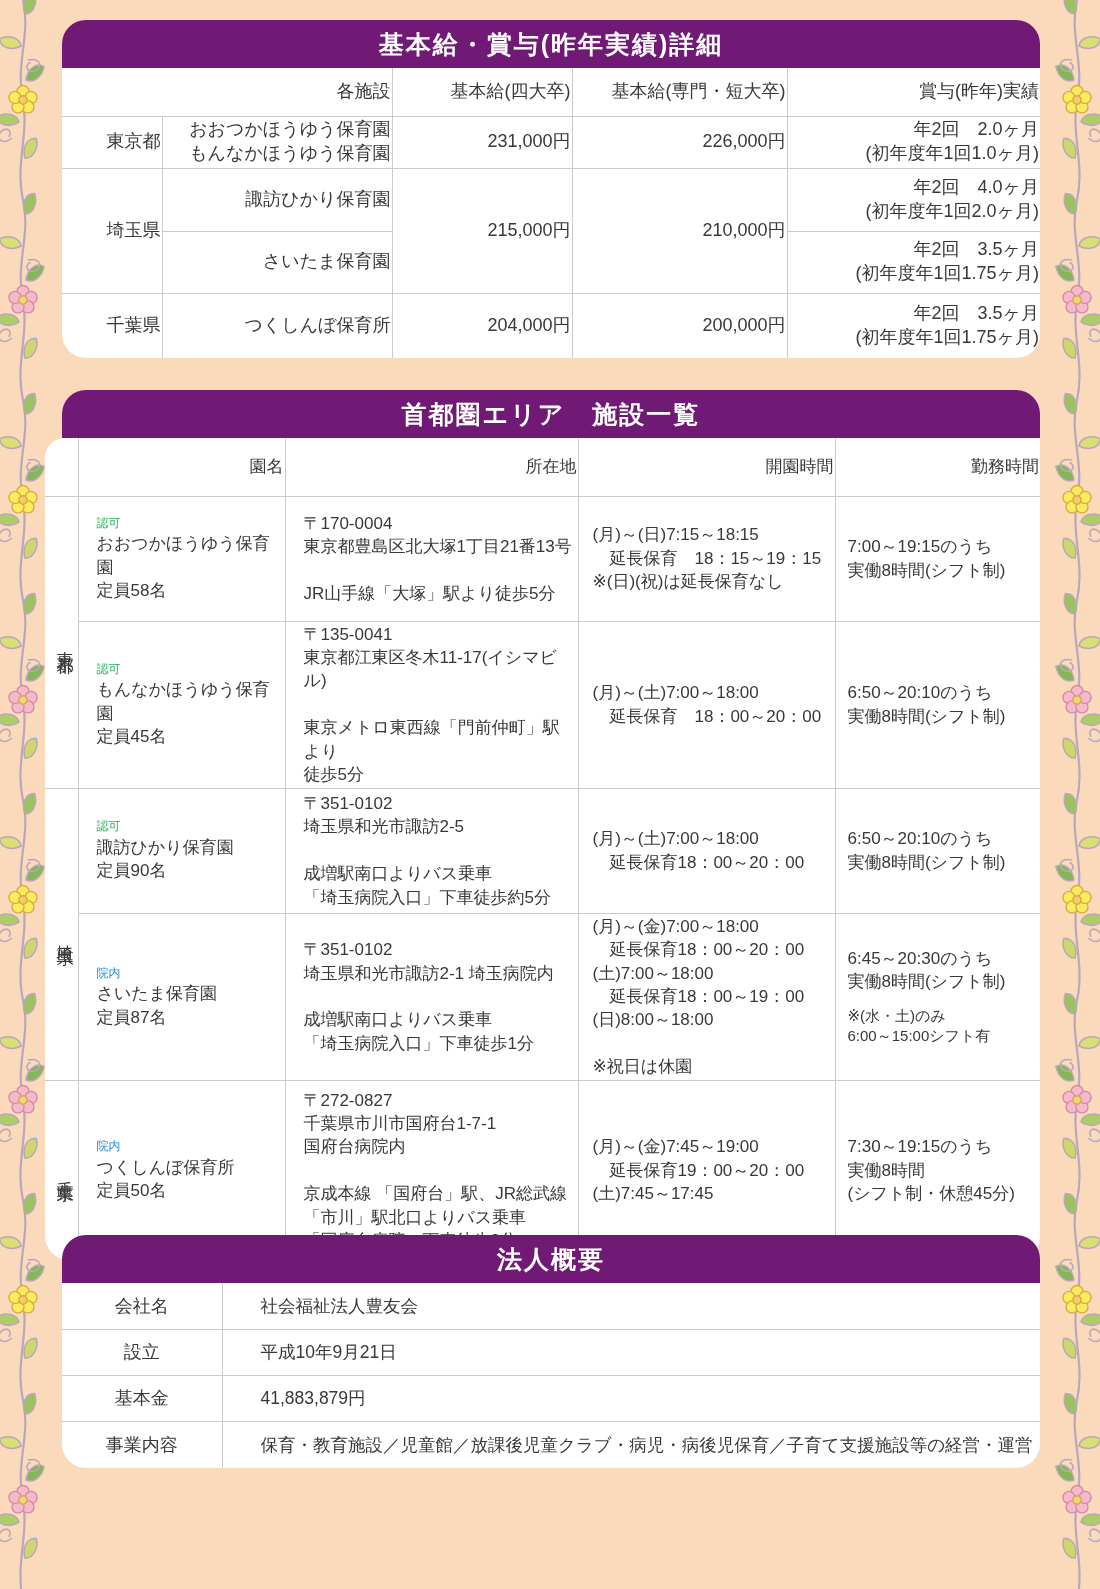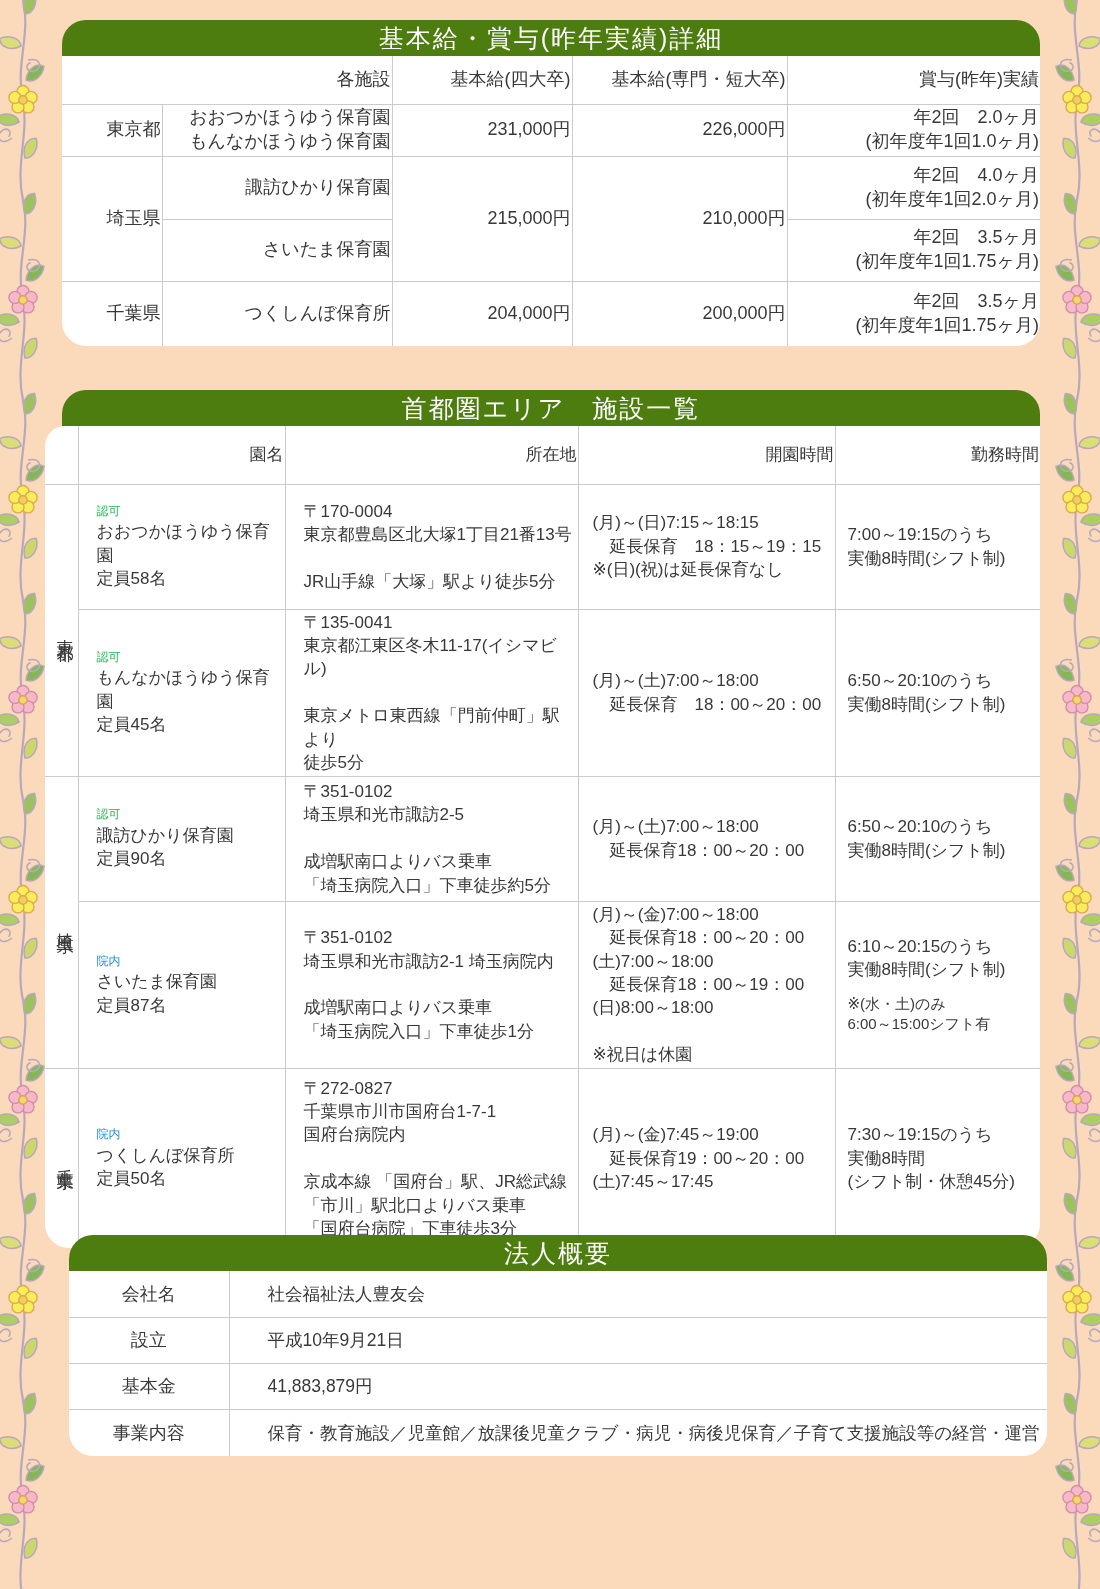--- a/index.html
+++ b/index.html
@@ -8,30 +8,30 @@
     background:#FBD9BB;
     font-family:"Liberation Sans","DejaVu Sans",sans-serif;
     color:#383838;
     overflow:hidden;
   }
   .vine{position:absolute;top:0;}
   .vine-left{left:0;}
   .vine-right{right:0;}
   .card{position:absolute;}
   .card-title{
-    height:36px;background:#4d7c0f;border-radius:24px 24px 0 0;
-    color:#ffffff;font-size:25px;font-weight:400;letter-spacing:2px;
+    height:48px;background:#701a75;border-radius:24px 24px 0 0;
+    color:#ffffff;font-size:25px;font-weight:700;letter-spacing:2px;
     display:flex;align-items:center;justify-content:center;
   }
   .card-body{background:#ffffff;overflow:hidden;border-radius:0 0 24px 24px;}
   .card1{left:62px;top:20px;width:978px;}
   .card2{left:45px;top:390px;width:995px;}
   .card2 .card-title{margin-left:17px;width:978px;box-sizing:border-box;}
   .card2 .card-body{border-radius:20px 0 24px 24px;}
-  .card3{left:69px;top:1235px;width:978px;}
+  .card3{left:62px;top:1235px;width:978px;}
 
   table.tbl{border-collapse:collapse;border-style:hidden;table-layout:fixed;width:100%;}
   .tbl td,.tbl th{border:1px solid #CBCBCB;font-weight:normal;vertical-align:middle;box-sizing:border-box;}
   .c{text-align:right;}
   .ml{white-space:pre-line;}
   .t1 td,.t1 th{font-size:18px;line-height:1.32;}
   .t2 td,.t2 th{font-size:17px;line-height:1.38;}
   .t3 td{font-size:17.5px;}
   .t2 .namecell{padding-left:18px;text-align:left;}
   .t2 .addrcell{padding-left:18px;text-align:left;}
@@ -272,21 +272,21 @@
 成増駅南口よりバス乗車
 「埼玉病院入口」下車徒歩1分</td>
           <td class="opencell ml">(月)～(金)7:00～18:00
 　延長保育18：00～20：00
 (土)7:00～18:00
 　延長保育18：00～19：00
 (日)8:00～18:00
 
 ※祝日は休園</td>
           <td class="workcell">
-            <div class="ml">6:10～20:15のうち
+            <div class="ml">6:45～20:30のうち
 実働8時間(シフト制)</div>
             <div class="ml worknote">※(水・土)のみ
 6:00～15:00シフト有</div>
           </td>
         </tr>
         <tr style="height:180px">
           <td class="c"><span class="vert">千葉県</span></td>
           <td class="namecell">
             <div class="badge blue">院内</div>
             <div>つくしんぼ保育所</div>

